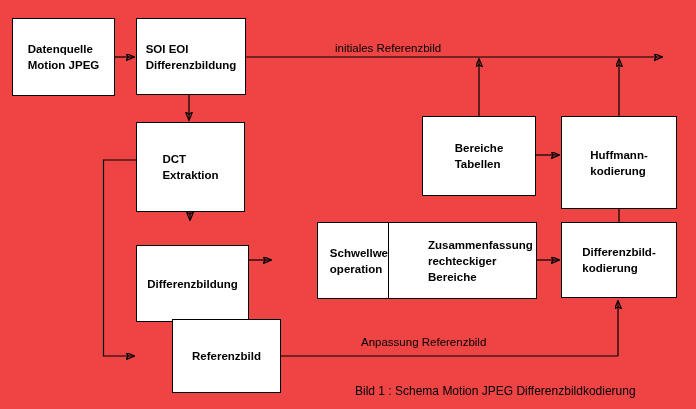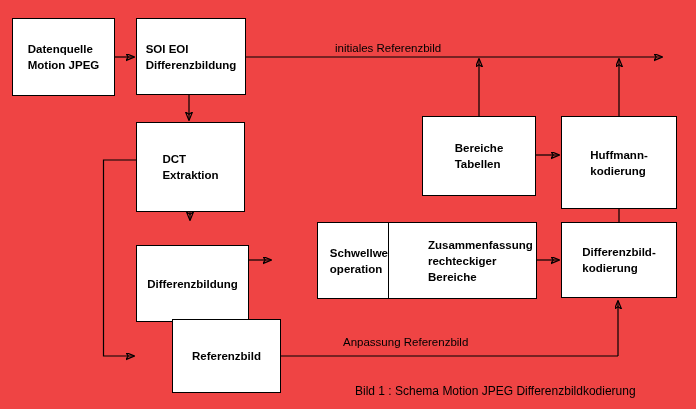--- a/index.html
+++ b/index.html
@@ -132,17 +132,17 @@
 kodierung</div>
   </div>
 
   <div class="box" style="left:561px; top:222px; width:116px; height:76px;">
     <div class="box-label">Differenzbild-
 kodierung</div>
   </div>
 
   <div class="edge-label" style="left:335px; top:42px;">initiales Referenzbild</div>
 
-  <div class="edge-label" style="left:343px; top:336px;">Anpassung Referenzbild</div>
+  <div class="edge-label" style="left:361px; top:336px;">Anpassung Referenzbild</div>
 
   <div class="caption" style="left:355px; top:384px;">Bild 1 : Schema Motion JPEG Differenzbildkodierung</div>
 
 </div>
 
 </body></html>

